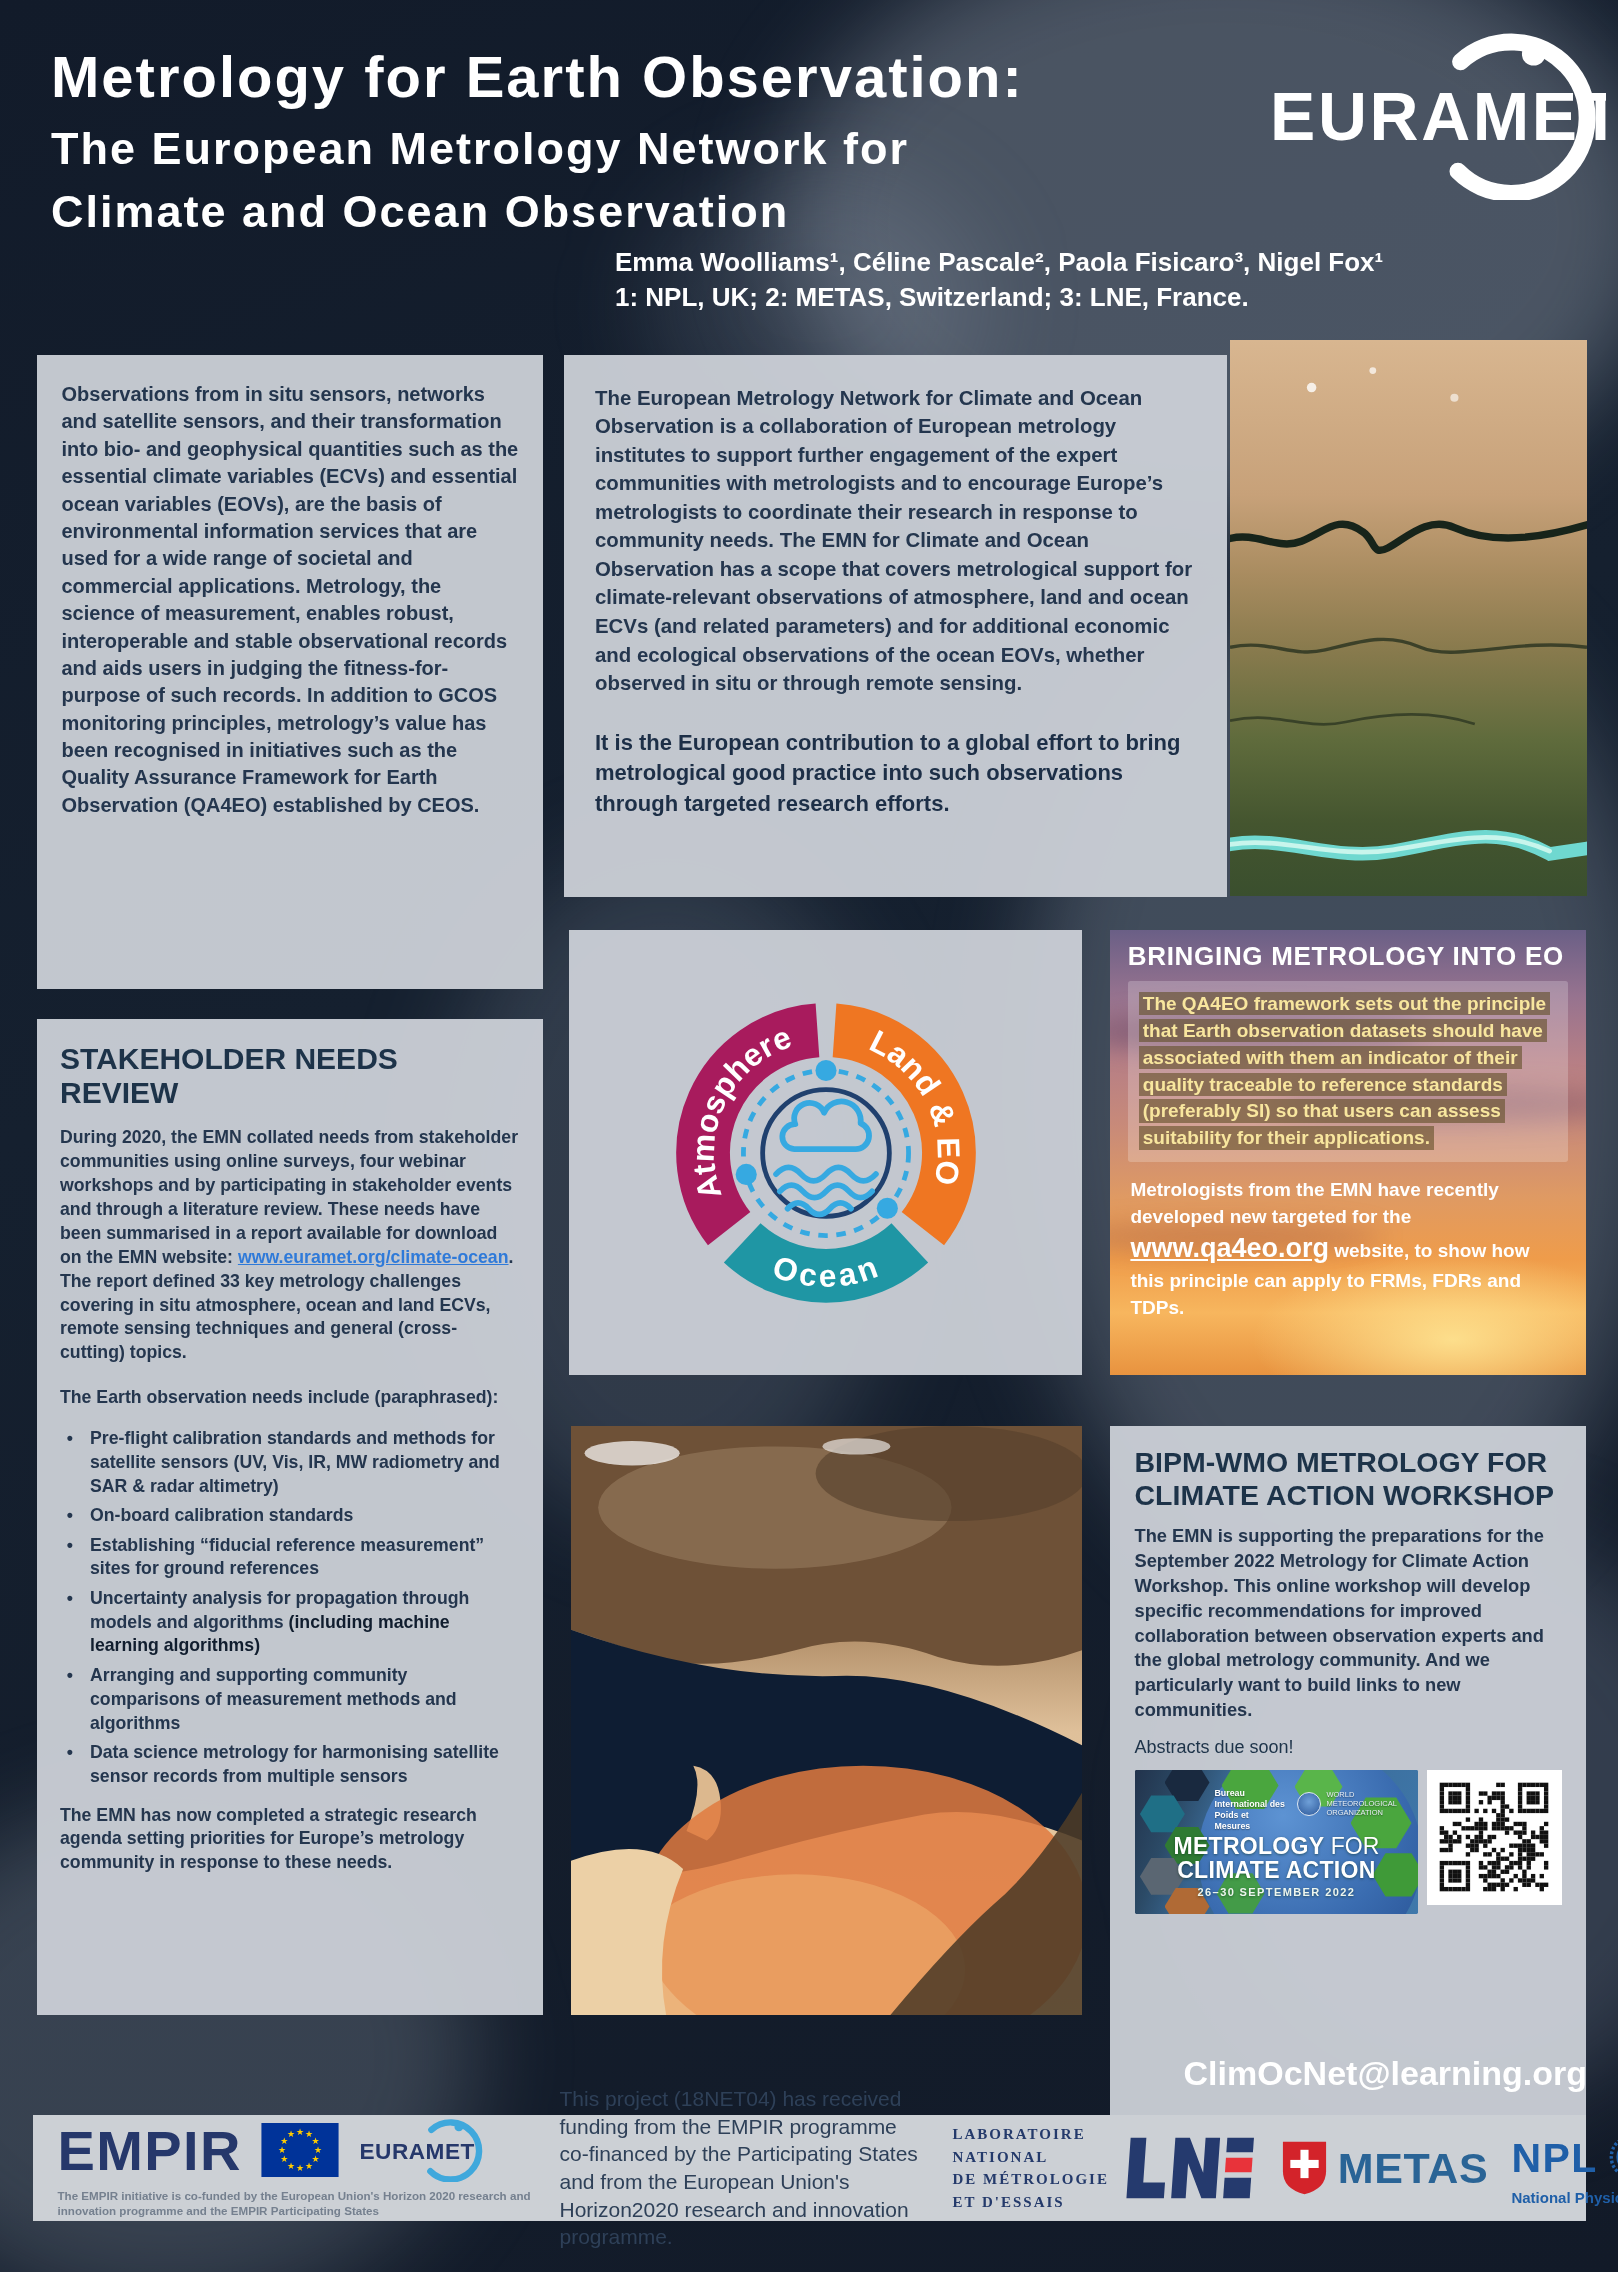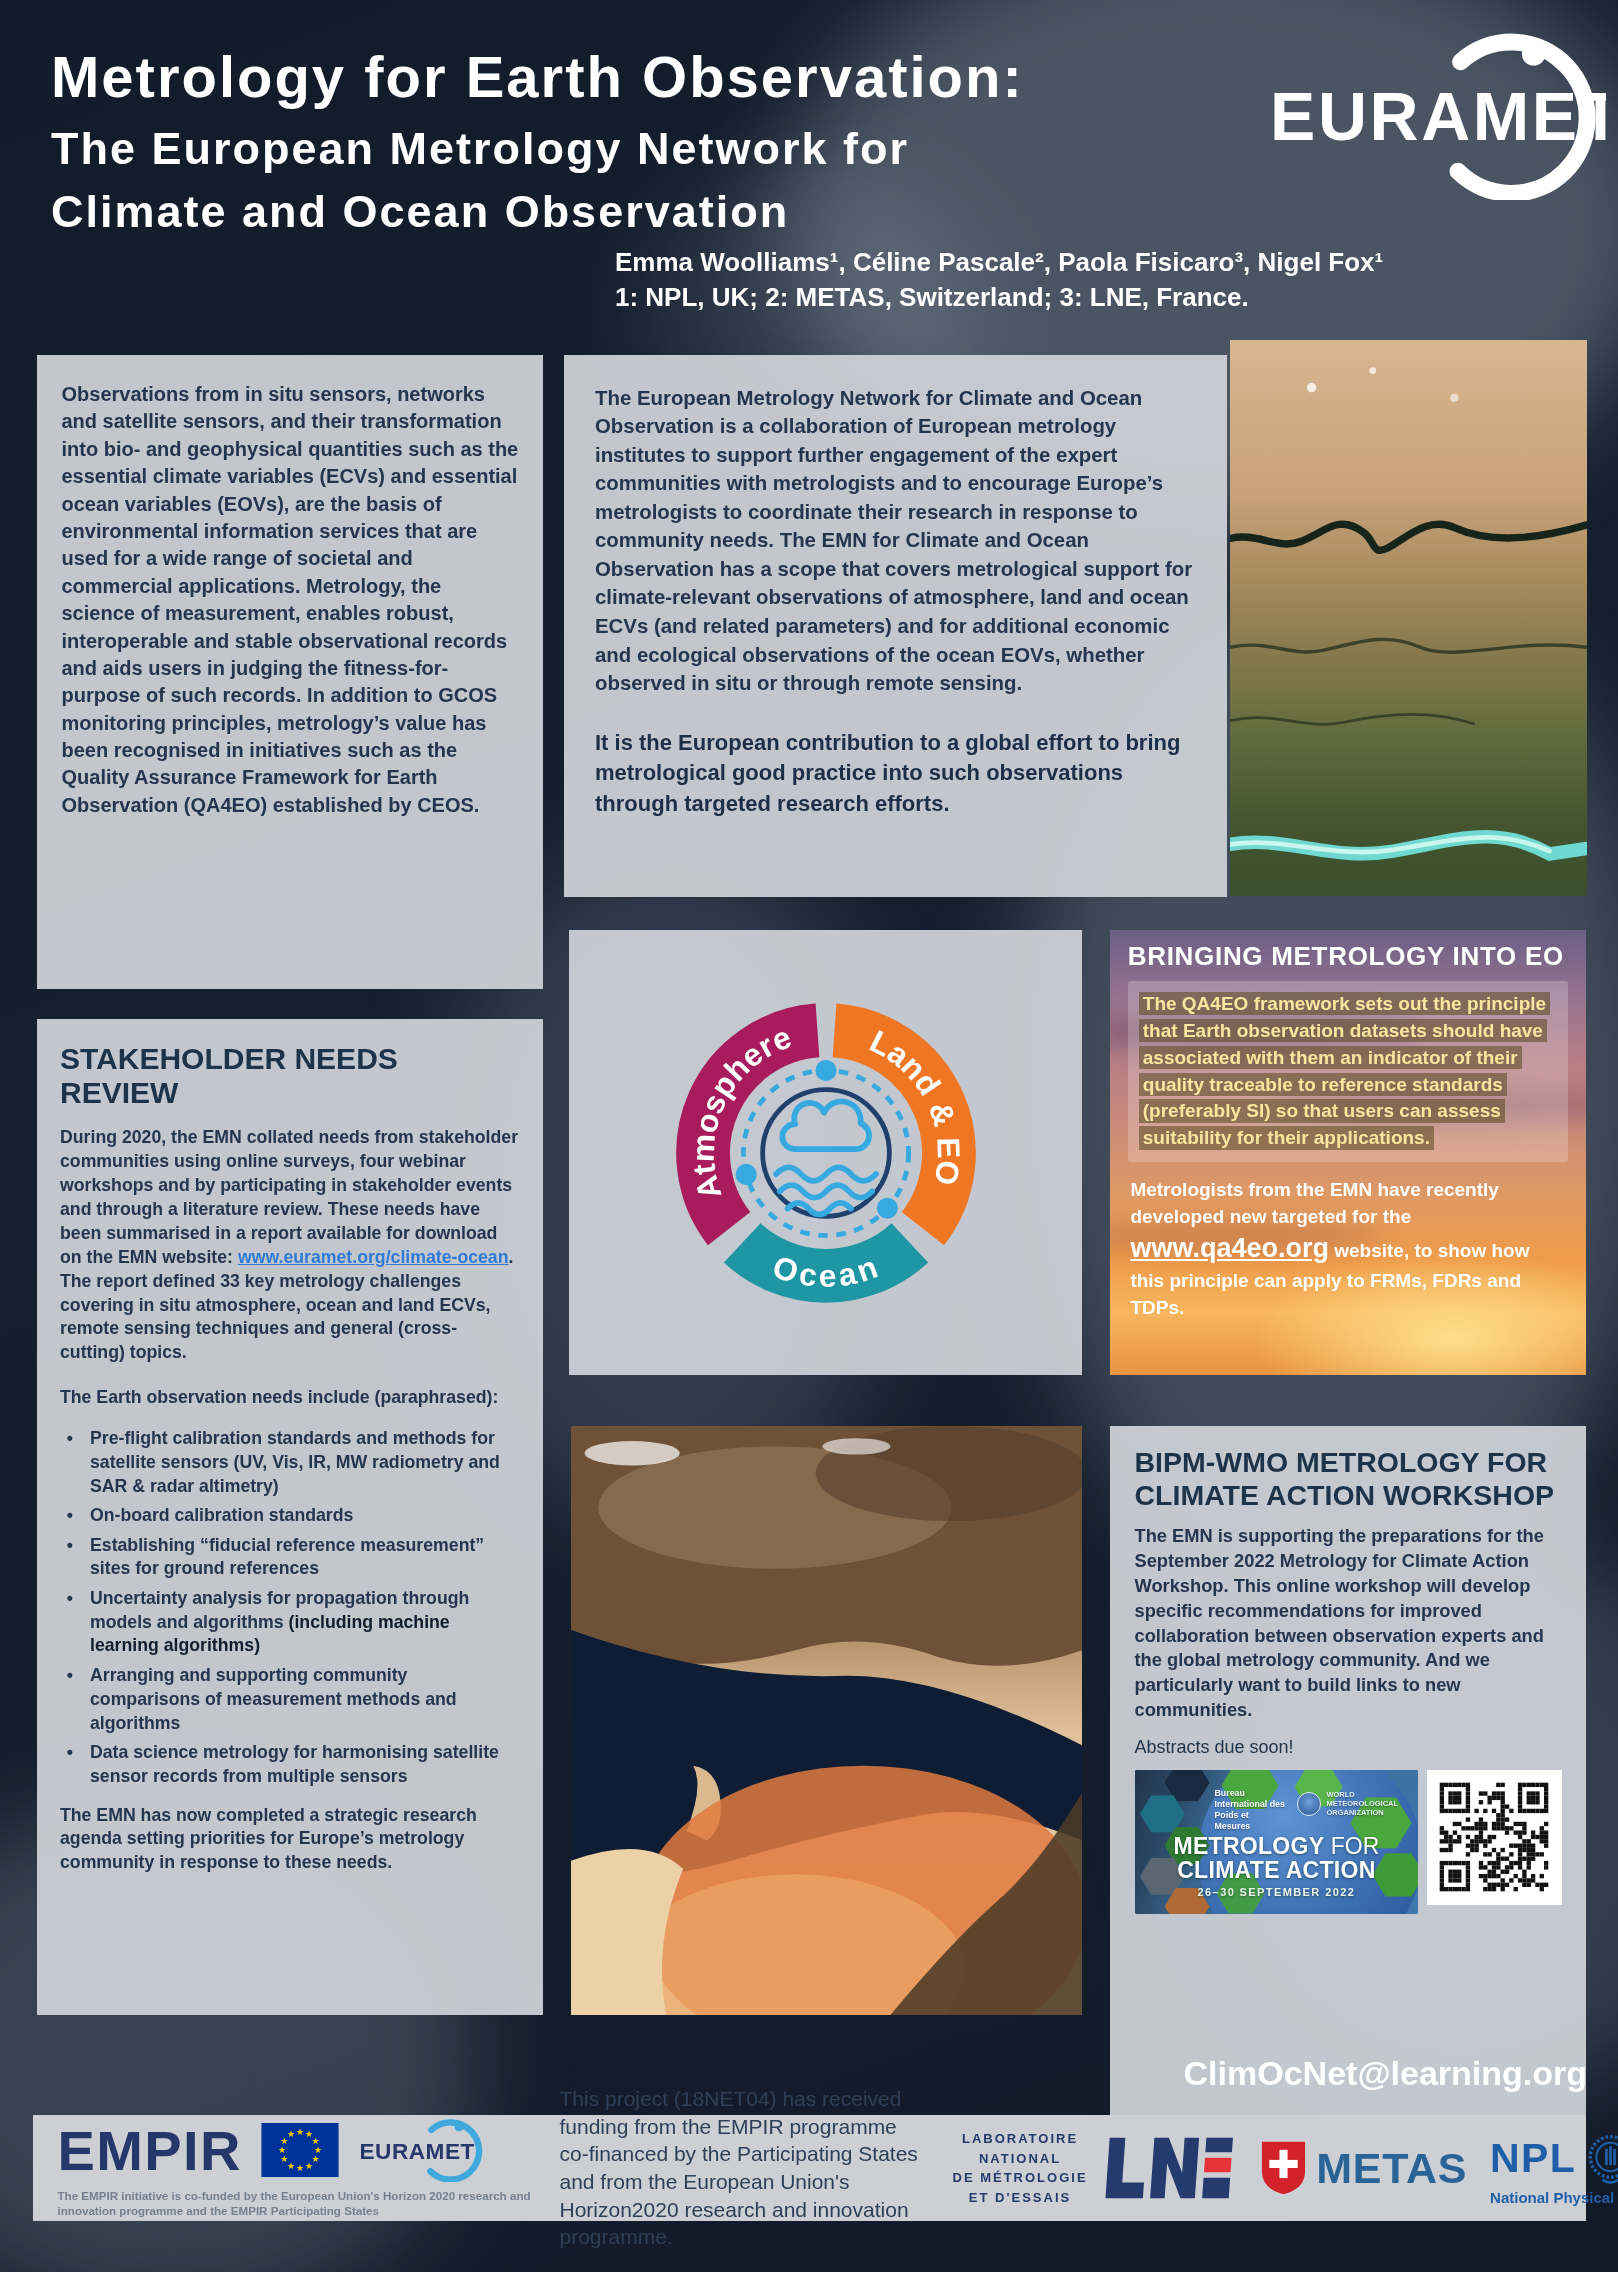--- a/index.html
+++ b/index.html
@@ -80,39 +80,39 @@
   .globe { position:absolute; left:63px; top:-26px; width:224px; height:224px; border-radius:50%;
      background:radial-gradient(circle at 38% 32%, #5d93d3, #3a6cb0 55%, #2c589a 85%); }
   .hex { position:absolute; clip-path:polygon(25% 3%,75% 3%,100% 50%,75% 97%,25% 97%,0 50%); }
   .banner-title { position:absolute; left:0; right:0; top:65px; text-align:center; color:#fff; line-height:1.04; text-shadow:0 1.4px 2.7px rgba(0,40,20,.5); }
   .banner-title .bt1 { font-size:23px; }
   .banner-title .bt1 b { font-weight:bold; letter-spacing:0.3px; }
   .banner-title .bt1 span { font-weight:normal; }
   .banner-title .bt2 { font-size:23px; font-weight:bold; letter-spacing:0.3px; }
   .banner-title .bt3 { font-size:11px; font-weight:bold; margin-top:4.1px; letter-spacing:1.4px; color:#eef6ee; }
   .bipm-logo { position:absolute; left:80px; top:17.7px; color:#fff; font-size:8.8px; font-weight:bold; line-height:1.25; text-shadow:0 0.7px 1.4px rgba(0,0,0,.4); }
-  .wmo { position:absolute; left:162px; top:20.4px; display:flex; gap:5.4px; align-items:center; color:#e8eef5; font-size:7.5px; font-weight:bold; line-height:1.2; text-shadow:0 0.7px 1.4px rgba(0,0,0,.4); }
+  .wmo { position:absolute; left:162px; top:20.4px; display:flex; gap:5.4px; align-items:center; color:#e8eef5; font-size:7.5px; font-weight:normal; line-height:1.2; text-shadow:0 0.7px 1.4px rgba(0,0,0,.4); }
   .wmo .wmo-globe { width:24.5px; height:24.5px; border-radius:50%; border:1.4px solid #dfe8f2; flex:0 0 auto;
       background:radial-gradient(circle at 50% 40%, #6fa0d8, #2c589a); }
   .qr-wrap { background:#fff; padding:4.1px; width:135px; height:135px; flex:0 0 auto; }
   .qr-wrap svg { width:126px; height:126px; display:block; }
 
   .email { right:31px; top:2054px; color:#fff; font-size:34px; font-weight:bold; text-align:right; }
 
   
   .footer { left:33px; top:2115px; width:1553px; height:106px; background:#ccd0d5; display:flex; align-items:center; padding:0 24.5px; gap:23px; }
   .empir-group { width:479px; flex:0 0 auto; }
   .empir-row { display:flex; align-items:center; gap:17.7px; }
   .empir-word { font-size:56px; font-weight:800; color:#26386b; letter-spacing:1.4px; font-family:"Liberation Sans",sans-serif; }
   .euflag { width:80px; height:54px; flex:0 0 auto; }
   .logo-euramet-ft { width:129px; height:63px; flex:0 0 auto; }
   .empir-caption { margin-top:5.4px; font-size:11.6px; line-height:1.3; color:#75808f; font-weight:bold; }
   .project-text { width:370px; flex:0 0 auto; font-size:21px; line-height:1.32; color:#2e4058; }
   .lne-group { display:flex; align-items:center; gap:9.5px; flex:0 0 auto; }
-  .lne-caption { text-align:center; color:#243a6b; font-size:13px; font-weight:bold; letter-spacing:2px; line-height:1.5; }
+  .lne-caption { text-align:left; color:#243a6b; font-size:15px; font-weight:bold; letter-spacing:2px; line-height:1.5;font-family:Liberation Serif, serif; }
   .lne-logo { width:139px; height:82px; }
   .metas-group { display:flex; align-items:center; gap:8.2px; flex:0 0 auto; }
   .metas-shield { width:49px; height:58px; }
   .metas-word { font-size:43px; font-weight:bold; color:#2a6496; letter-spacing:0.7px; }
   .npl-group { flex:0 0 auto; margin-left:auto; }
   .npl-row { display:flex; align-items:center; gap:9.5px; }
   .npl-word { font-size:41px; font-weight:800; color:#1f5fa8; letter-spacing:1.4px; }
   .npl-crest { width:49px; height:58px; }
   .npl-caption { font-size:15px; font-weight:bold; color:#1f5fa8; margin-top:1.4px; }
 </style>

